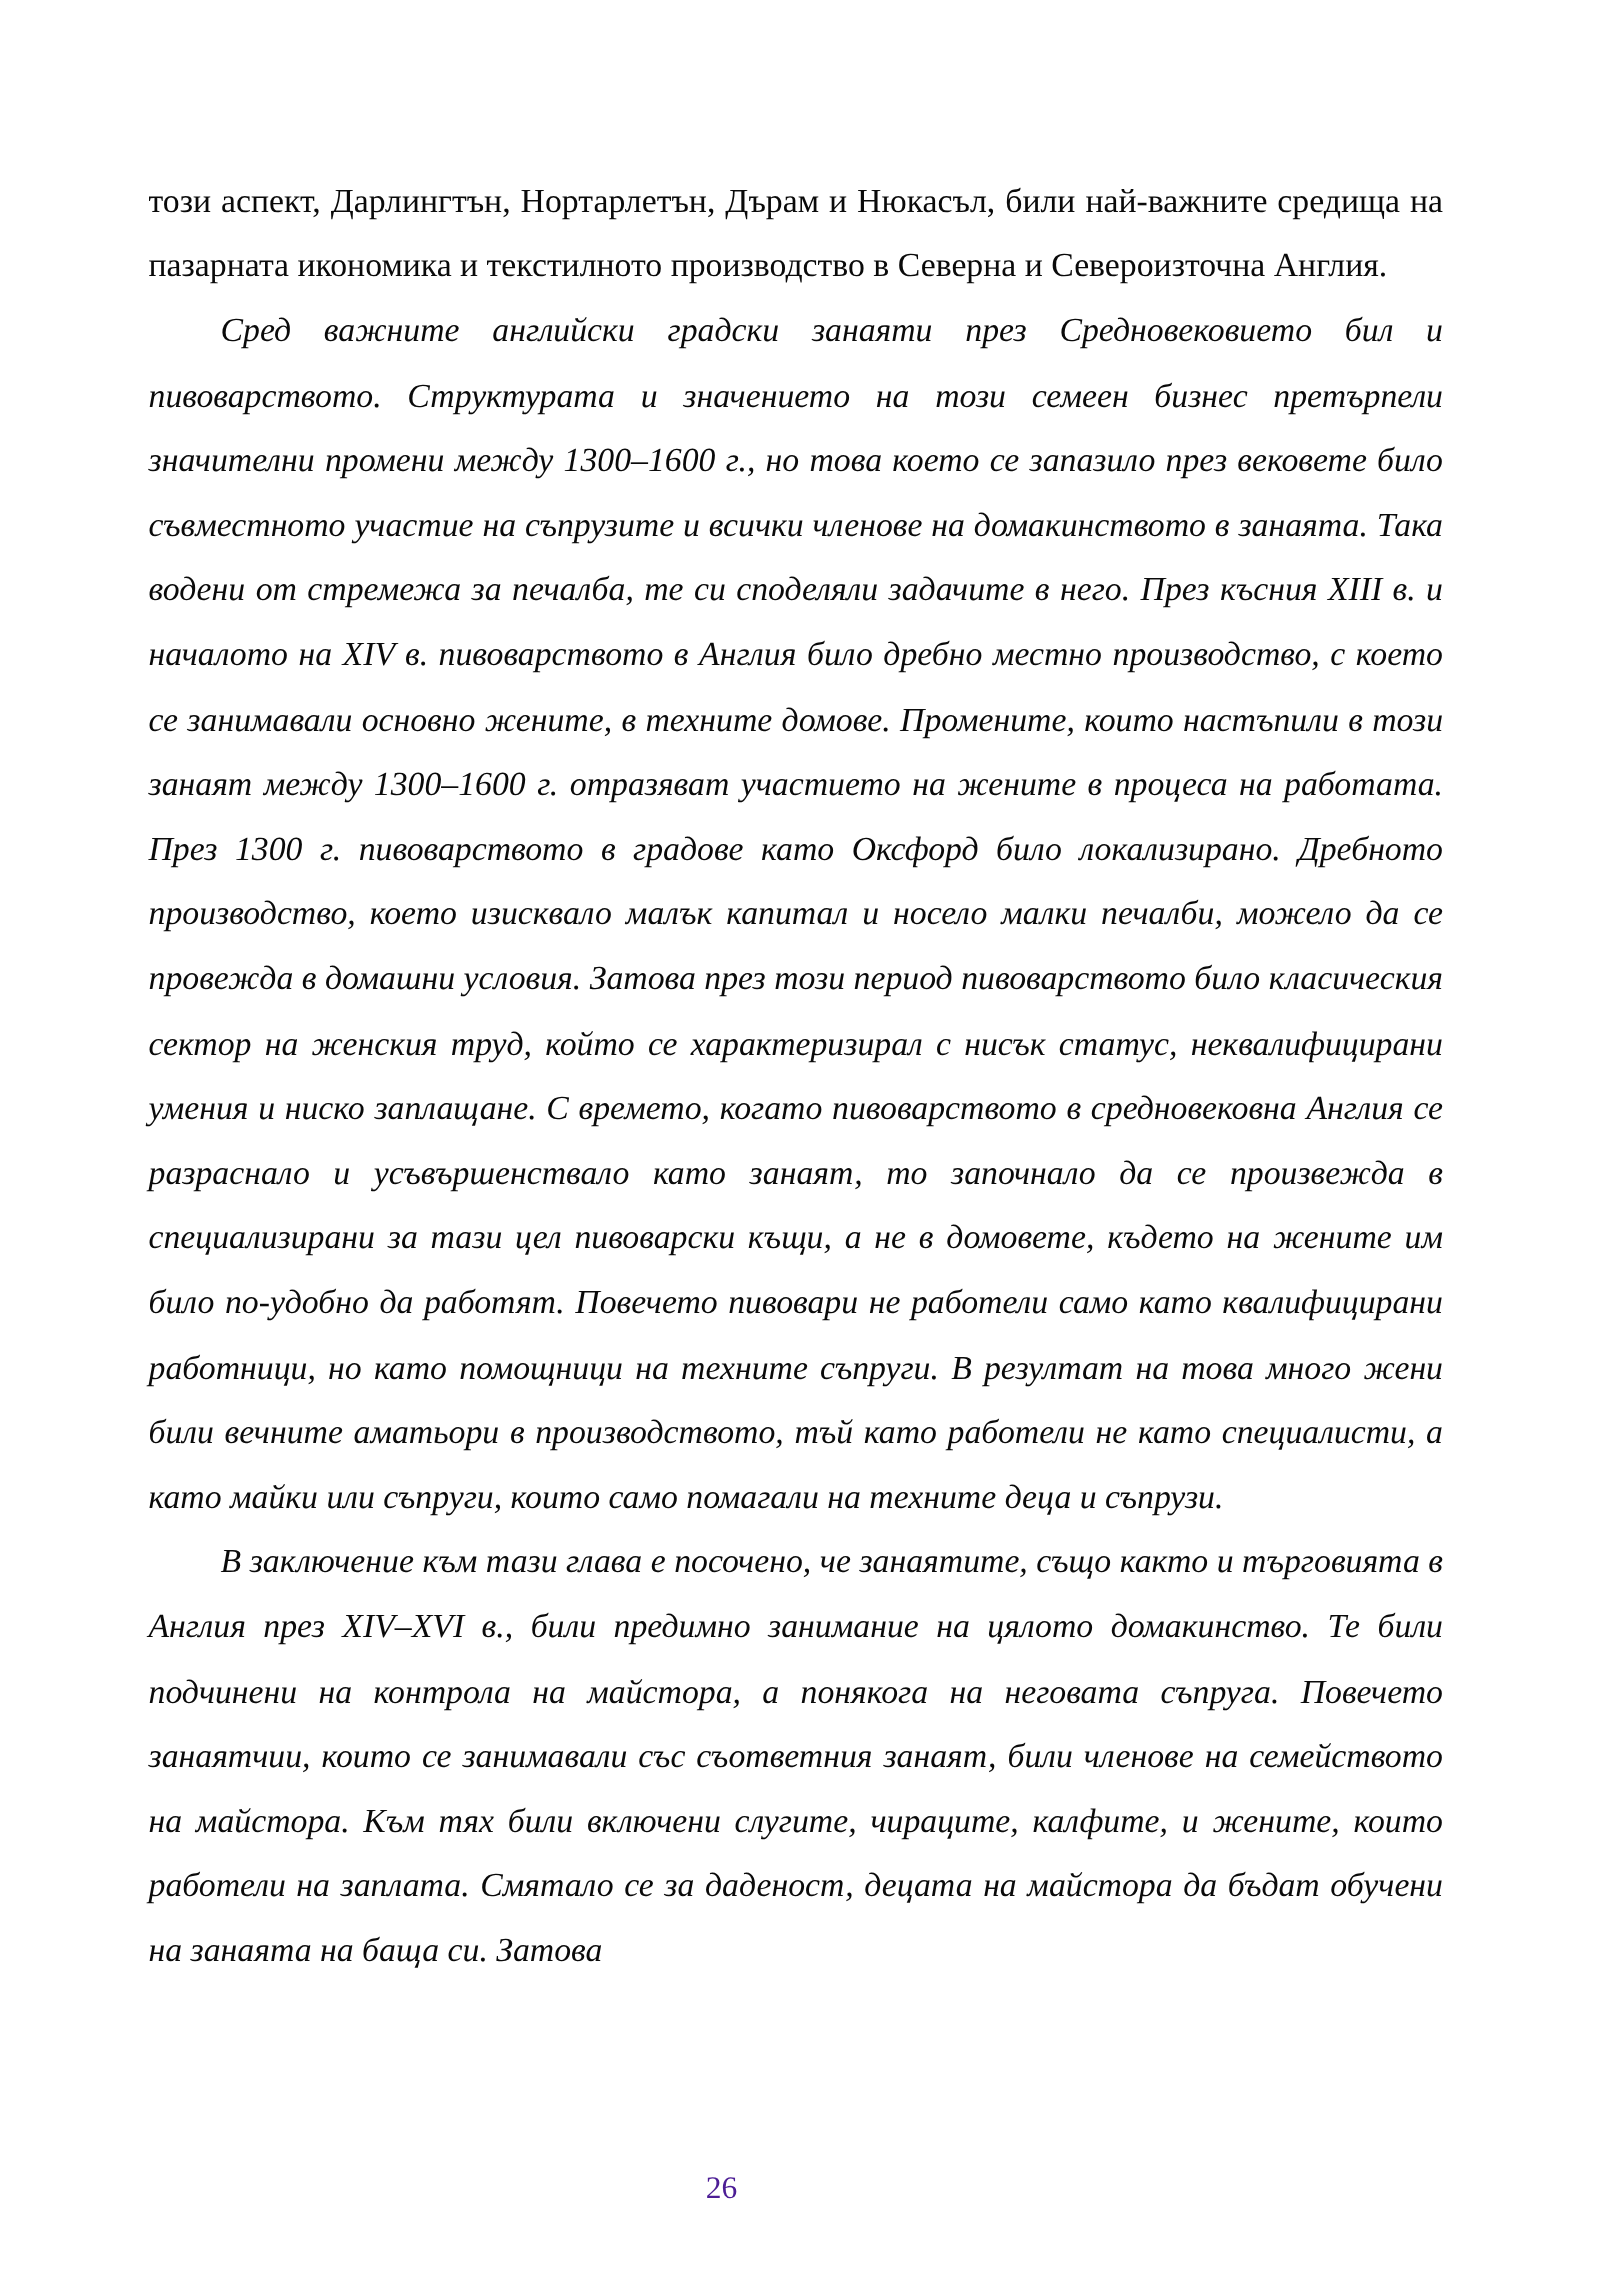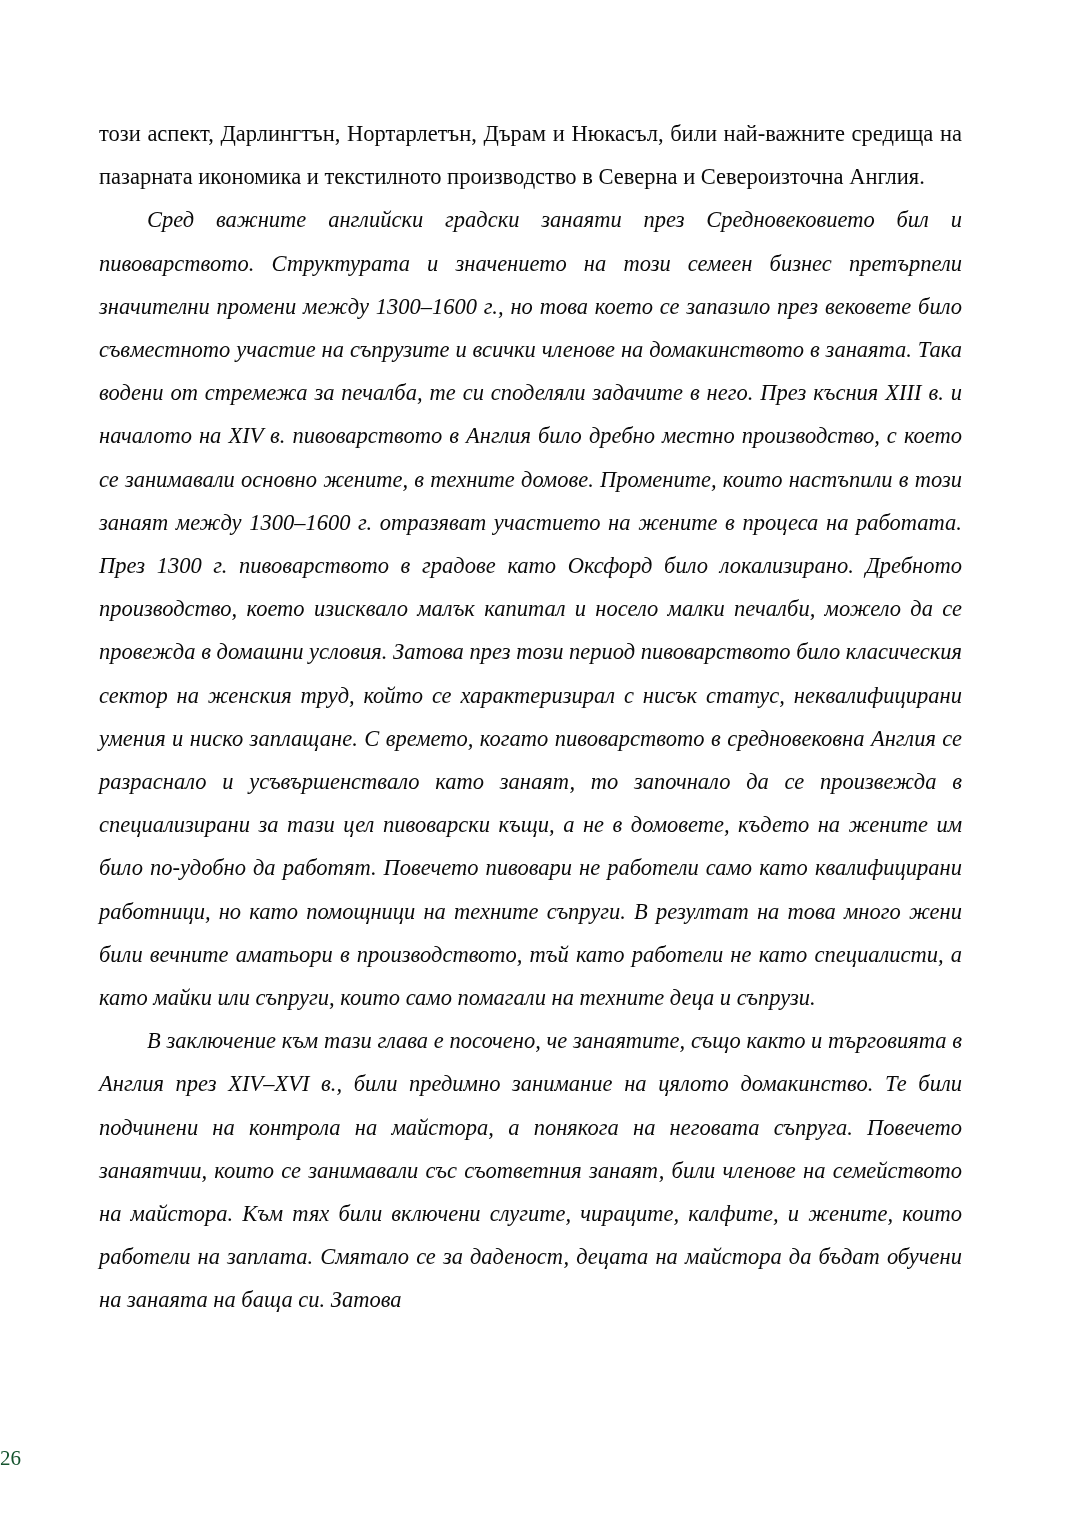--- a/index.html
+++ b/index.html
@@ -36,24 +36,24 @@
   }
   .indent {
     text-indent: 48px;
     font-style: italic;
   }
   .page-number {
     position: absolute;
     left: 0;
     right: 118px;
     bottom: 56px;
-    text-align: left;
+    text-align: center;
     font-size: 21px;
     font-family: "Liberation Serif", "DejaVu Serif", serif;
-    color: #14532d;
+    color: #4c1d95;
   }
 </style>
 </head>
 <body>
 
 <div class="page">
   <div class="body-text">
     <p>този аспект, Дарлингтън, Нортарлетън, Дърам и Нюкасъл, били най-важните средища на пазарната икономика и текстилното производство в Северна и Североизточна Англия.</p>
     <p class="indent">Сред важните английски градски занаяти през Средновековието бил и пивоварството. Структурата и значението на този семеен бизнес претърпели значителни промени между 1300–1600 г., но това което се запазило през вековете било съвместното участие на съпрузите и всички членове на домакинството в занаята. Така водени от стремежа за печалба, те си споделяли задачите в него. През късния XIII в. и началото на XIV в. пивоварството в Англия било дребно местно производство, с което се занимавали основно жените, в техните домове. Промените, които настъпили в този занаят между 1300–1600 г. отразяват участието на жените в процеса на работата. През 1300 г. пивоварството в градове като Оксфорд било локализирано. Дребното производство, което изисквало малък капитал и носело малки печалби, можело да се провежда в домашни условия. Затова през този период пивоварството било класическия сектор на женския труд, който се характеризирал с нисък статус, неквалифицирани умения и ниско заплащане. С времето, когато пивоварството в средновековна Англия се разраснало и усъвършенствало като занаят, то започнало да се произвежда в специализирани за тази цел пивоварски къщи, а не в домовете, където на жените им било   по-удобно да работят. Повечето пивовари не работели само като квалифицирани работници, но като помощници на техните съпруги. В резултат на това много жени били вечните аматьори в производството, тъй като работели не като специалисти, а като майки или съпруги, които само помагали на техните деца и съпрузи.</p>
     <p class="indent">В заключение към тази глава е посочено, че занаятите, също както и търговията в Англия през XIV–XVI в., били предимно занимание на цялото домакинство. Те били подчинени на контрола на майстора, а понякога на неговата съпруга. Повечето занаятчии, които се занимавали със съответния занаят, били членове на семейството на майстора. Към тях били включени слугите, чираците, калфите, и жените, които работели на заплата. Смятало се за даденост, децата на майстора да бъдат обучени на занаята на баща си. Затова</p>

